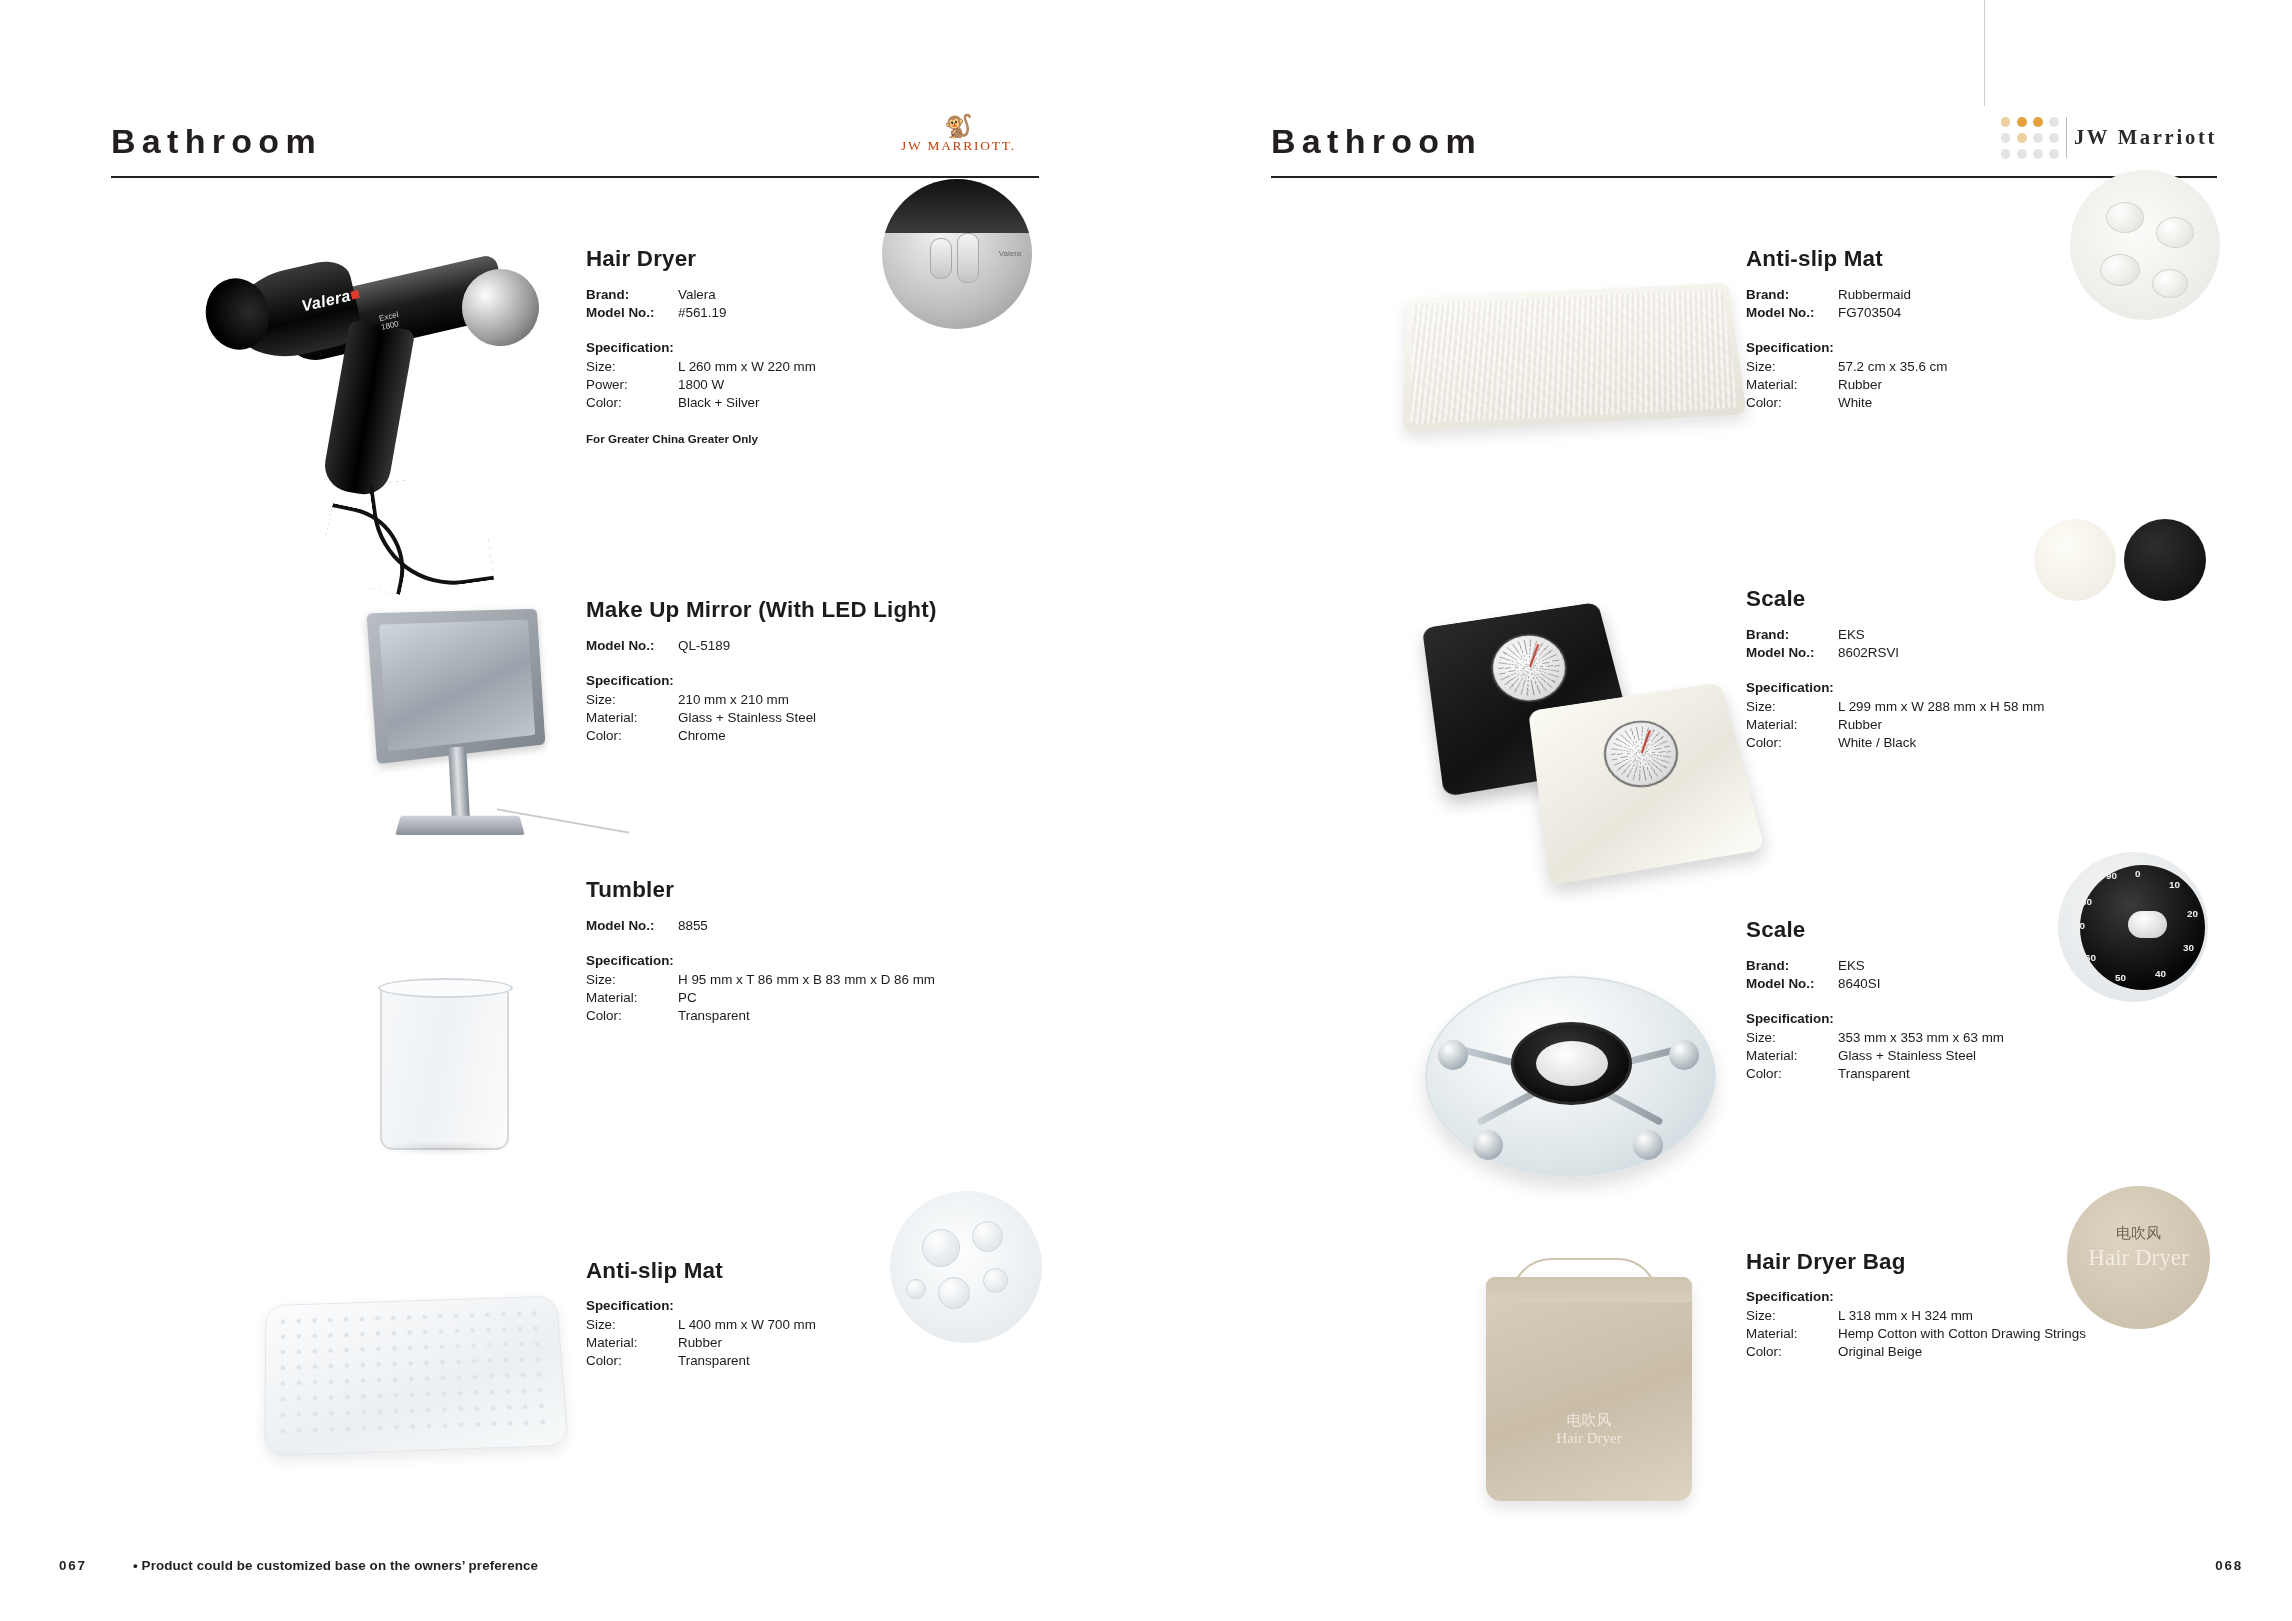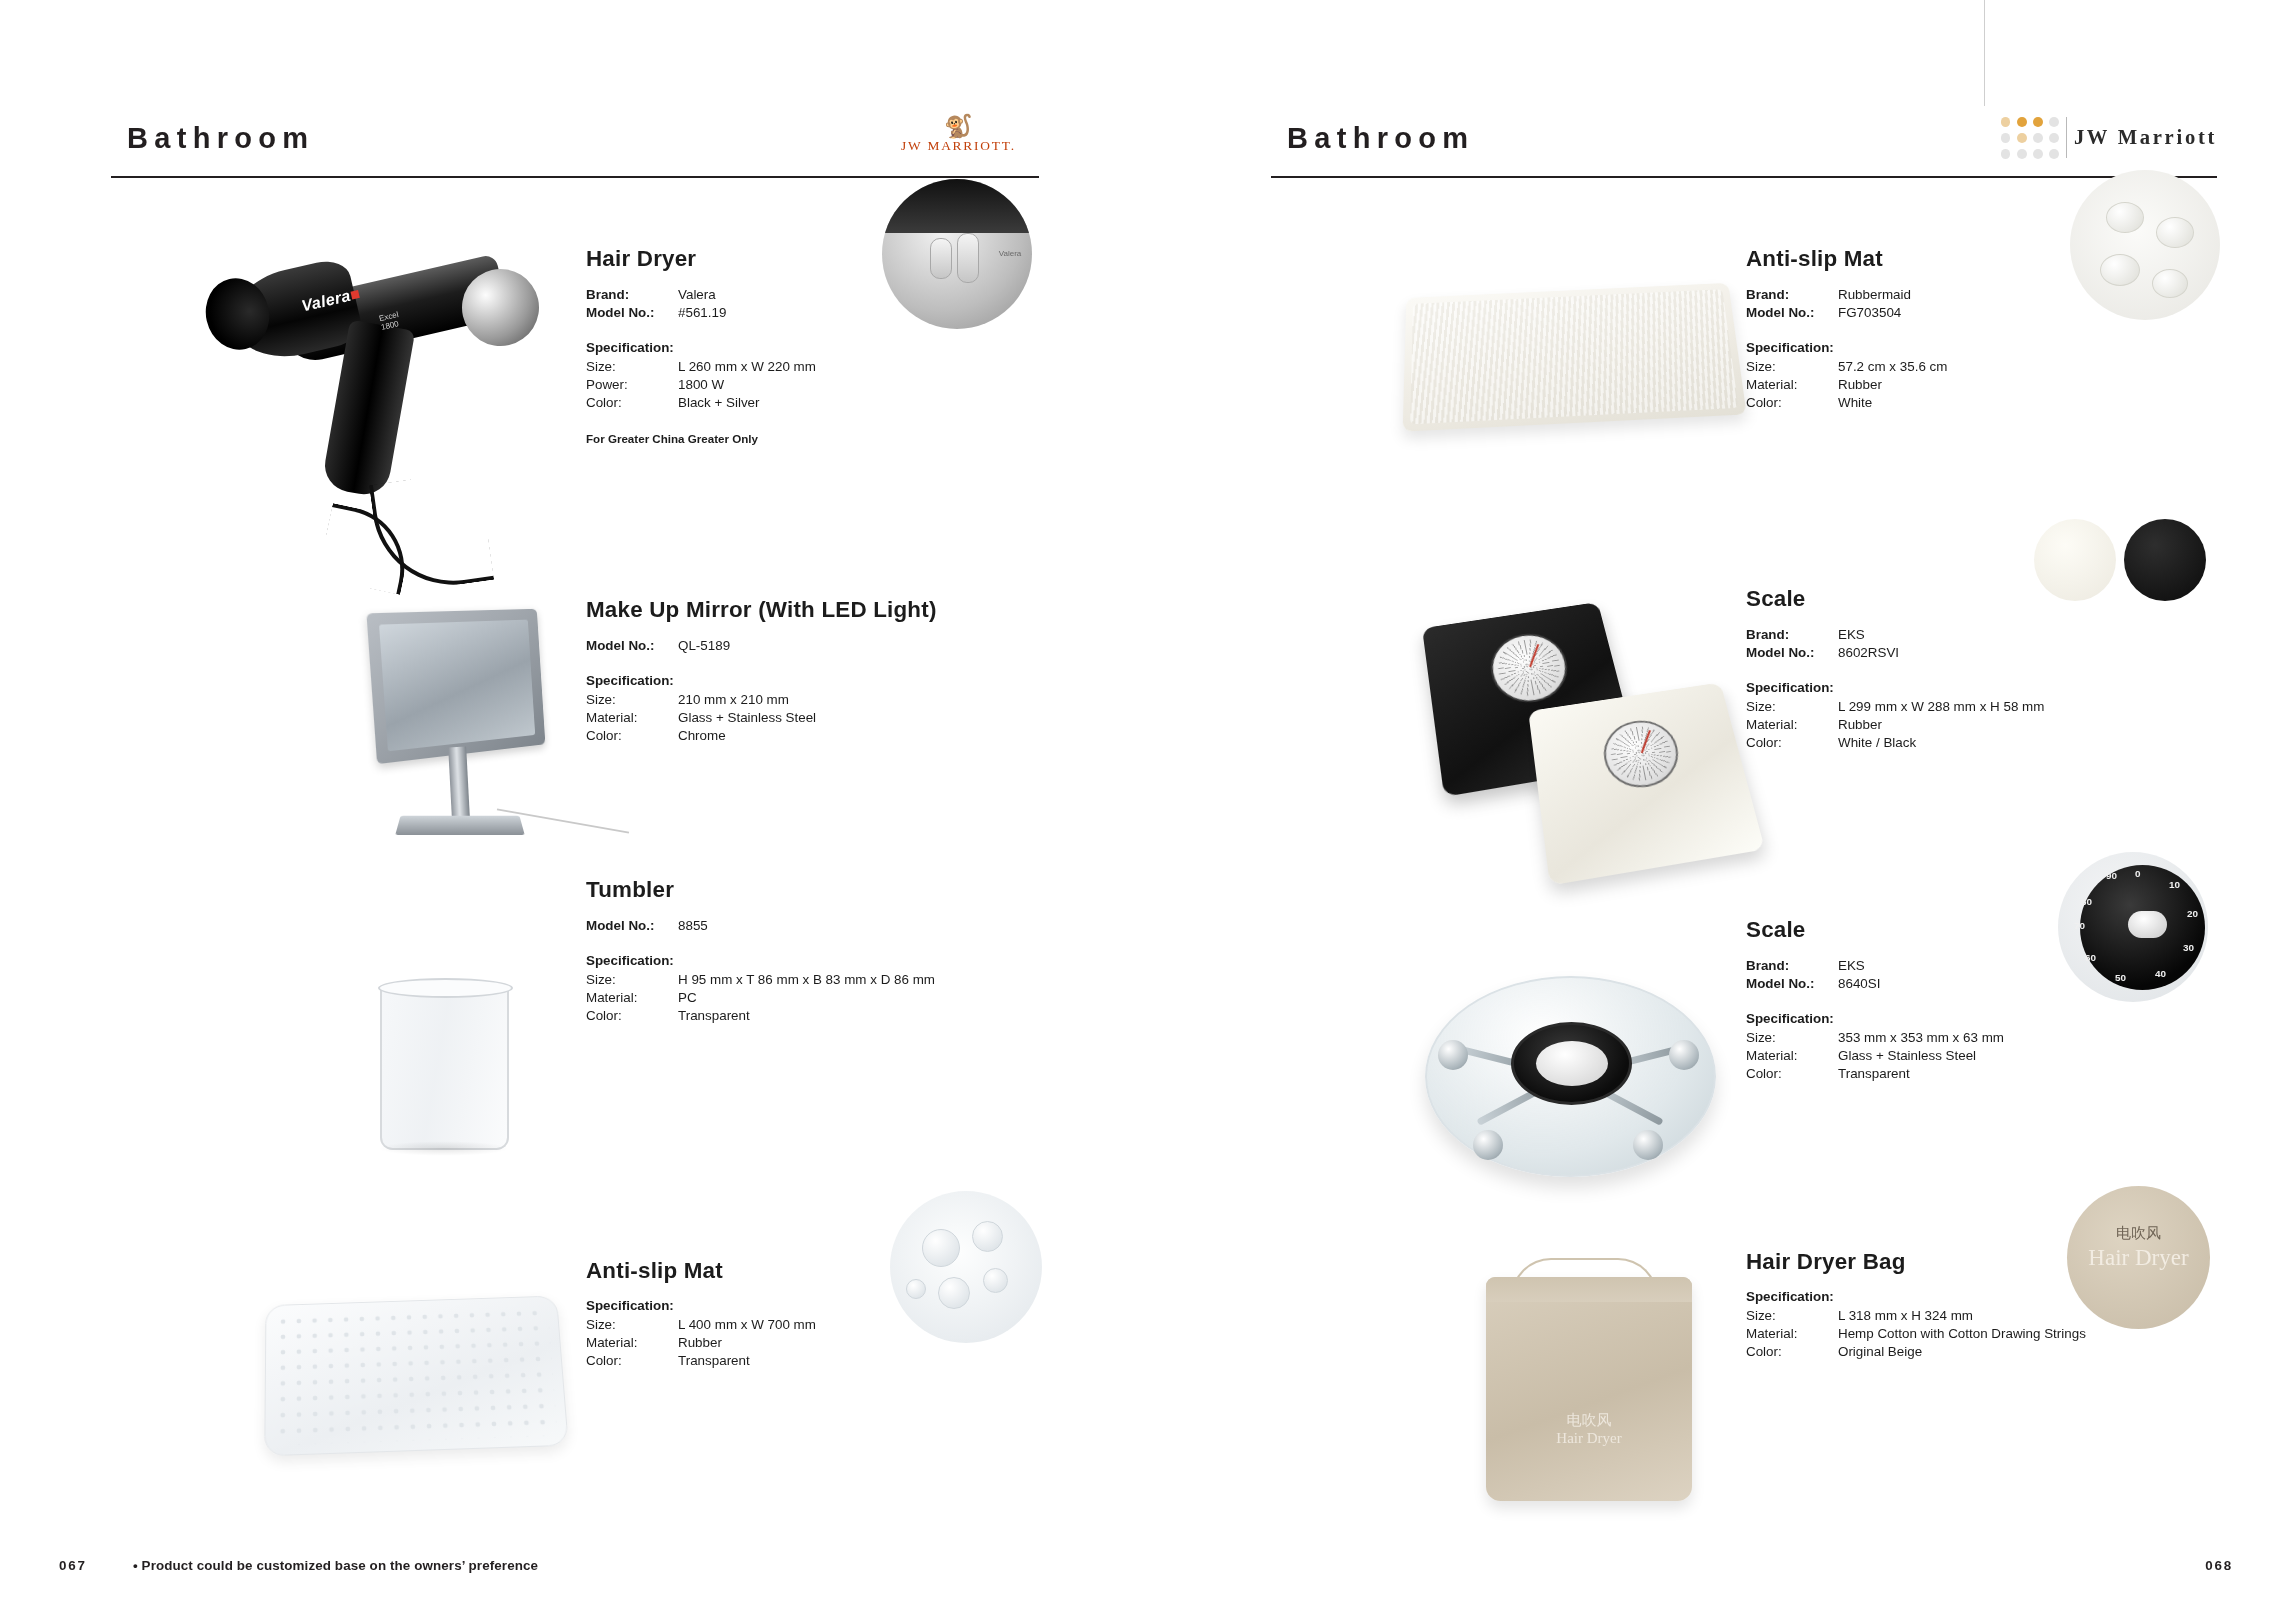--- a/index.html
+++ b/index.html
@@ -43,26 +43,26 @@
   
   .head {
     position: absolute;
     top: 115px;
     height: 63px;
   }
   .leaf-left .head { left: 111px; width: 928px; }
   .leaf-right .head { left: 125px; width: 946px; }
 
   .head-title {
-    font-size: 29px;
+    font-size: 34px;
     font-weight: bold;
     letter-spacing: 6.3px;
     color: #231f20;
     position: absolute;
-    left: 16px;
+    left: 0;
     top: 7.2px;
   }
   .head-rule {
     position: absolute;
     left: 0;
     bottom: 0;
     width: 100%;
     height: 1.8px;
     background: #231f20;
   }
@@ -183,21 +183,21 @@
   
   .footer {
     position: absolute;
     bottom: 48px;
     font-size: 13.4px;
     font-weight: bold;
     letter-spacing: 1.8px;
     color: #231f20;
   }
   .leaf-left .footer { left: 59px; }
-  .leaf-right .footer { right: 59px; }
+  .leaf-right .footer { right: 49px; }
   .footer-note {
     position: absolute;
     bottom: 48px;
     left: 133px;
     font-size: 13.4px;
     font-weight: bold;
     color: #231f20;
     letter-spacing: 0.1px;
   }
 

